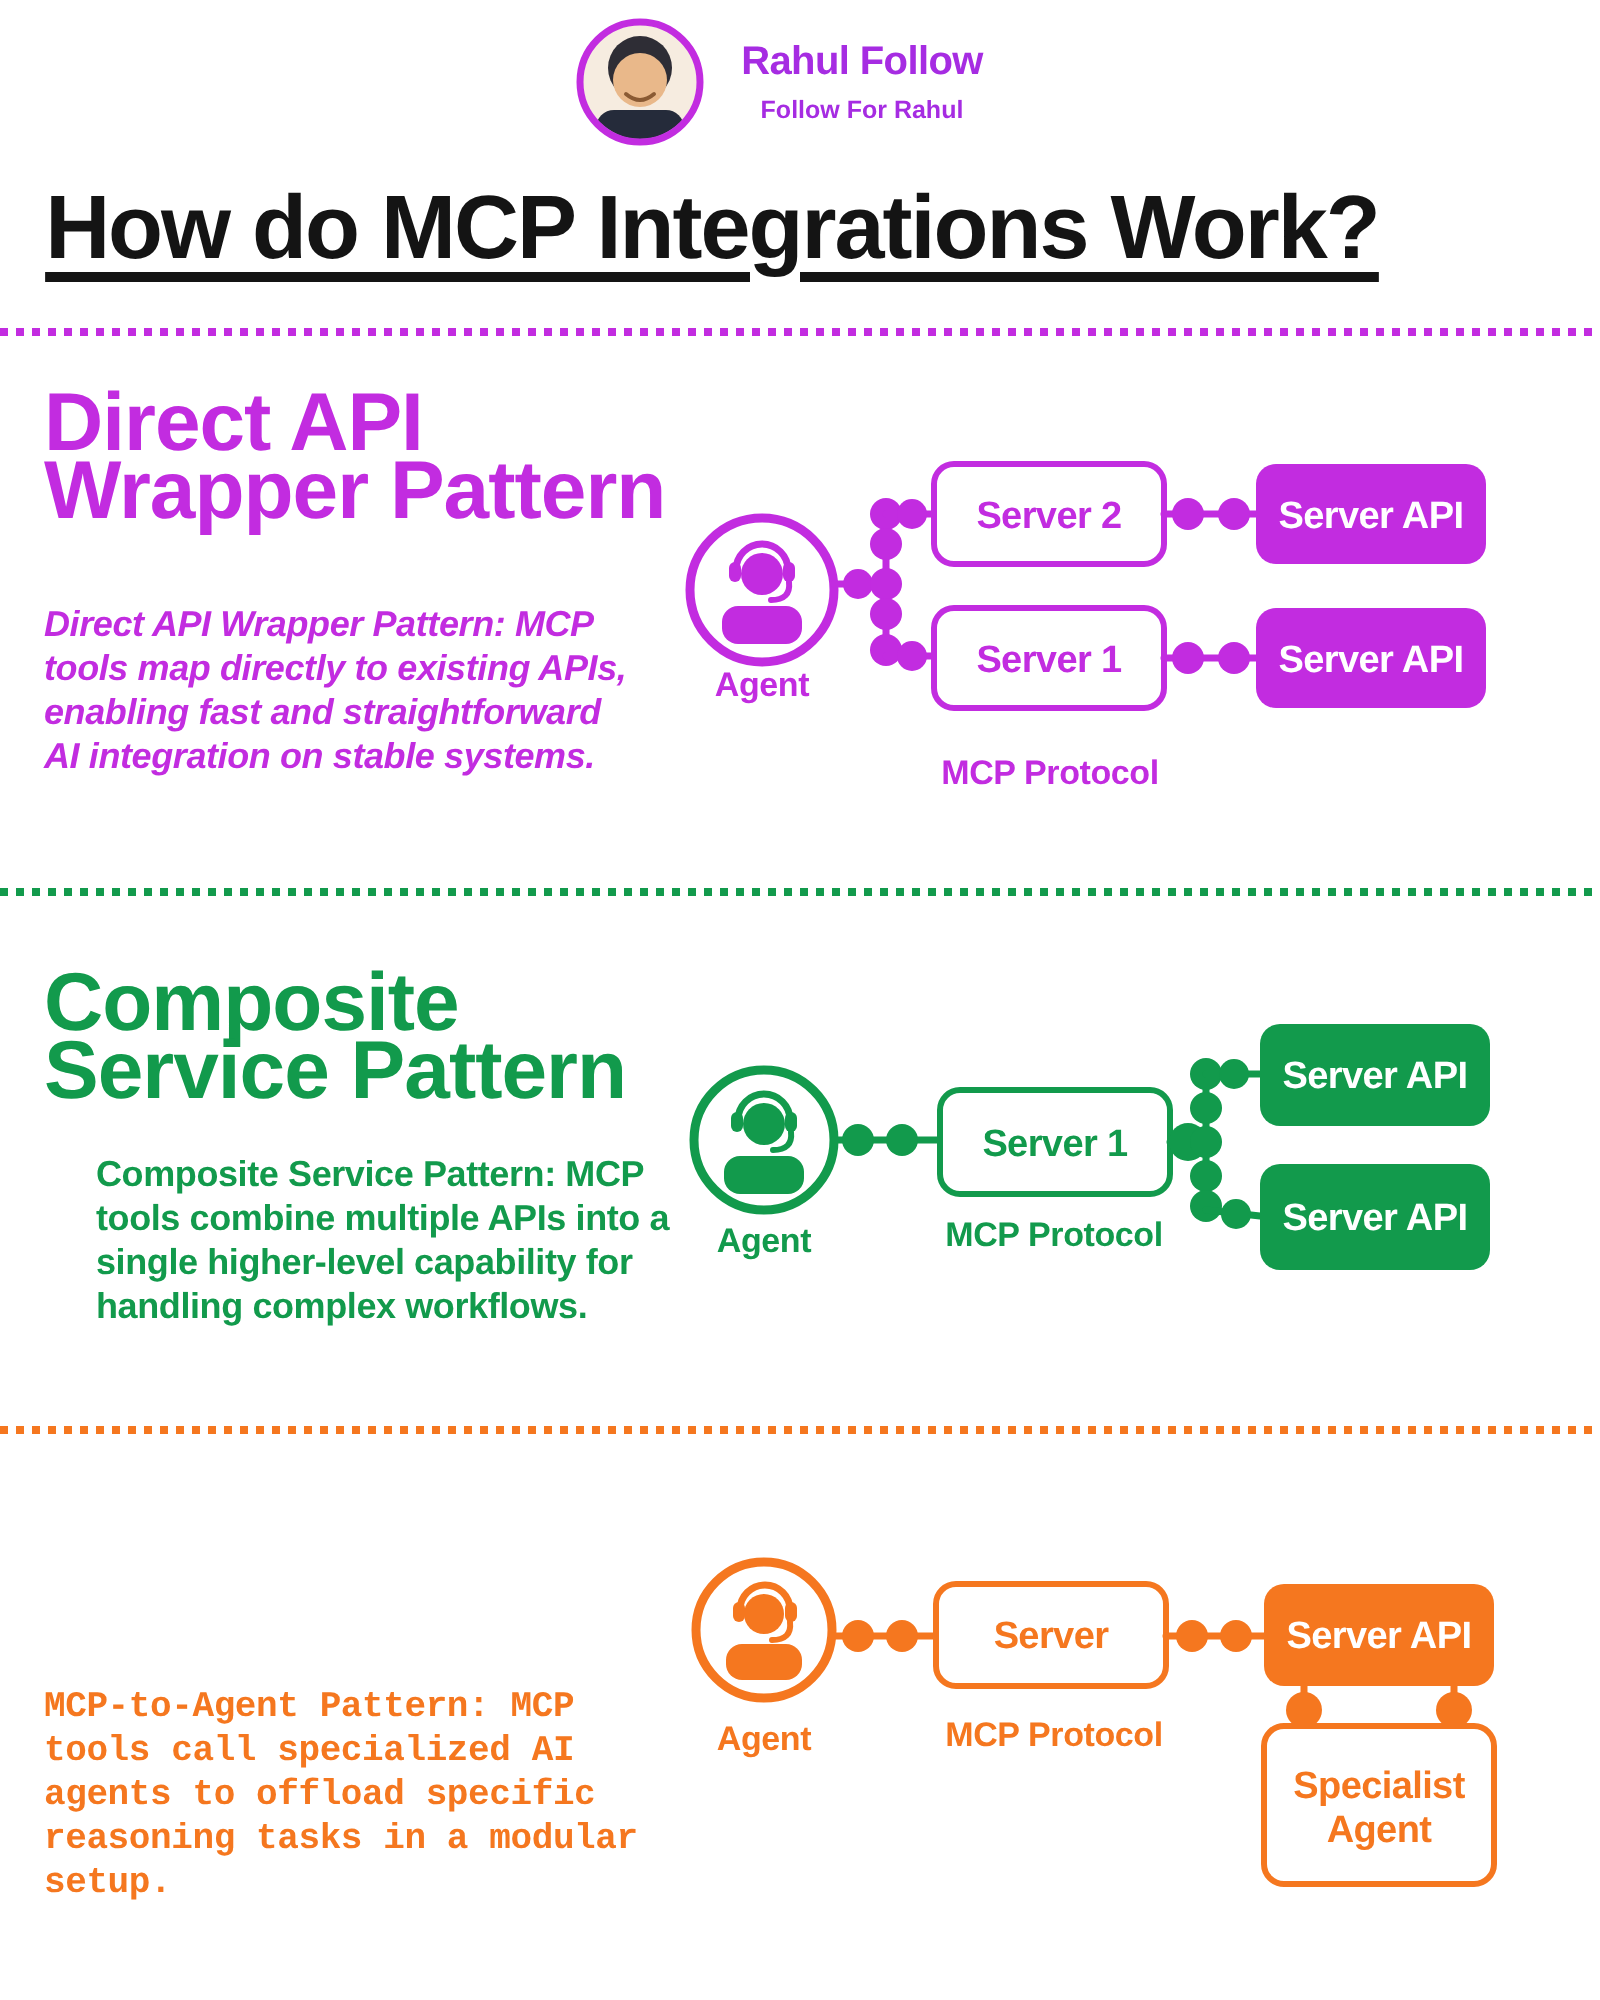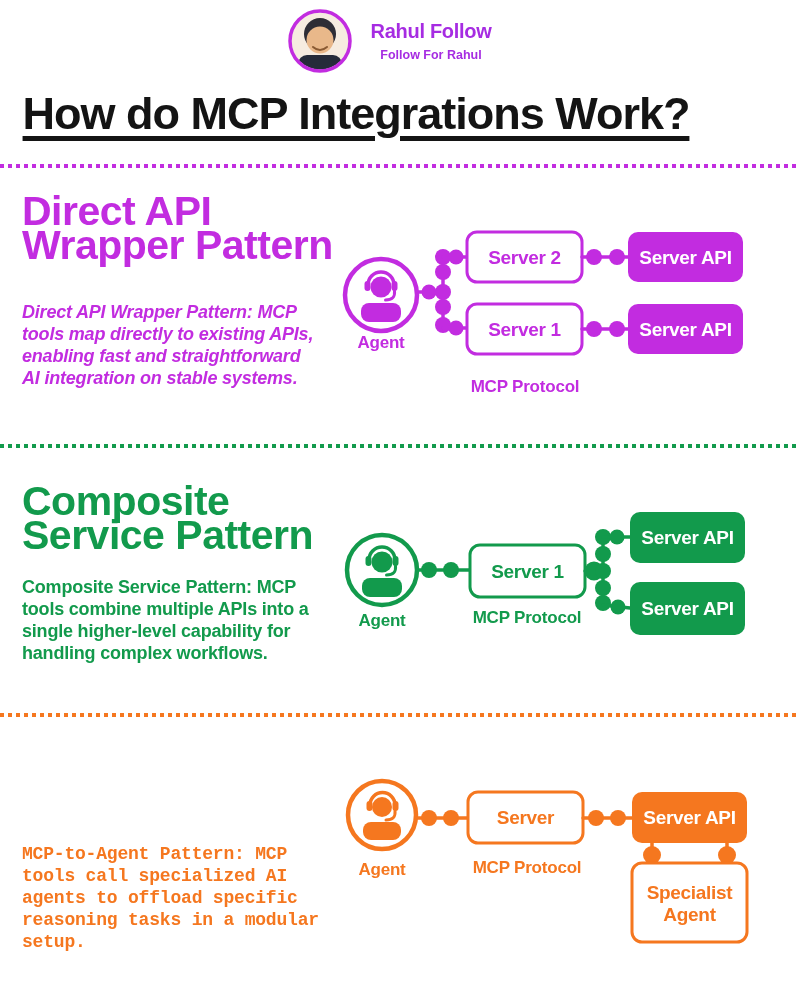--- a/index.html
+++ b/index.html
@@ -29,21 +29,21 @@
   .sep2{top:444px;--c:var(--green);}
   .sep3{top:713px;--c:var(--orange);}
 
   
   .sec-head{position:absolute;left:22px;font-size:41px;font-weight:bold;
     line-height:34px;letter-spacing:-0.5px;}
   .sec-head span{display:block;}
   .sec-body{position:absolute;left:22px;width:298px;font-size:18px;
     font-weight:bold;line-height:22px;letter-spacing:-0.2px;}
   .h1p{top:194px;color:var(--purple);} .b1p{top:301px;color:var(--purple);font-style:italic;}
-  .h2g{top:484px;color:var(--green);}  .b2g{top:576px;color:var(--green);}
+  .h2g{top:484px;color:var(--green);}  .b2g{top:576px;color:var(--green);margin-left:26px;}
   .h3o{top:754px;color:var(--orange);} .b3o{top:843px;color:var(--orange);font-family:Liberation Mono, monospace;}
 
   
   svg.diagram{position:absolute;overflow:visible;}
   .d1{left:330px;top:225px;color:var(--purple);}
   .d2{left:330px;top:495px;color:var(--green);}
   .d3{left:330px;top:763px;color:var(--orange);}
   svg .lnk{stroke:currentColor;stroke-width:3.5;stroke-linecap:round;fill:none;}
   svg .fillc{fill:currentColor;}
   svg .ring{fill:none;stroke:currentColor;stroke-width:4.5;}

